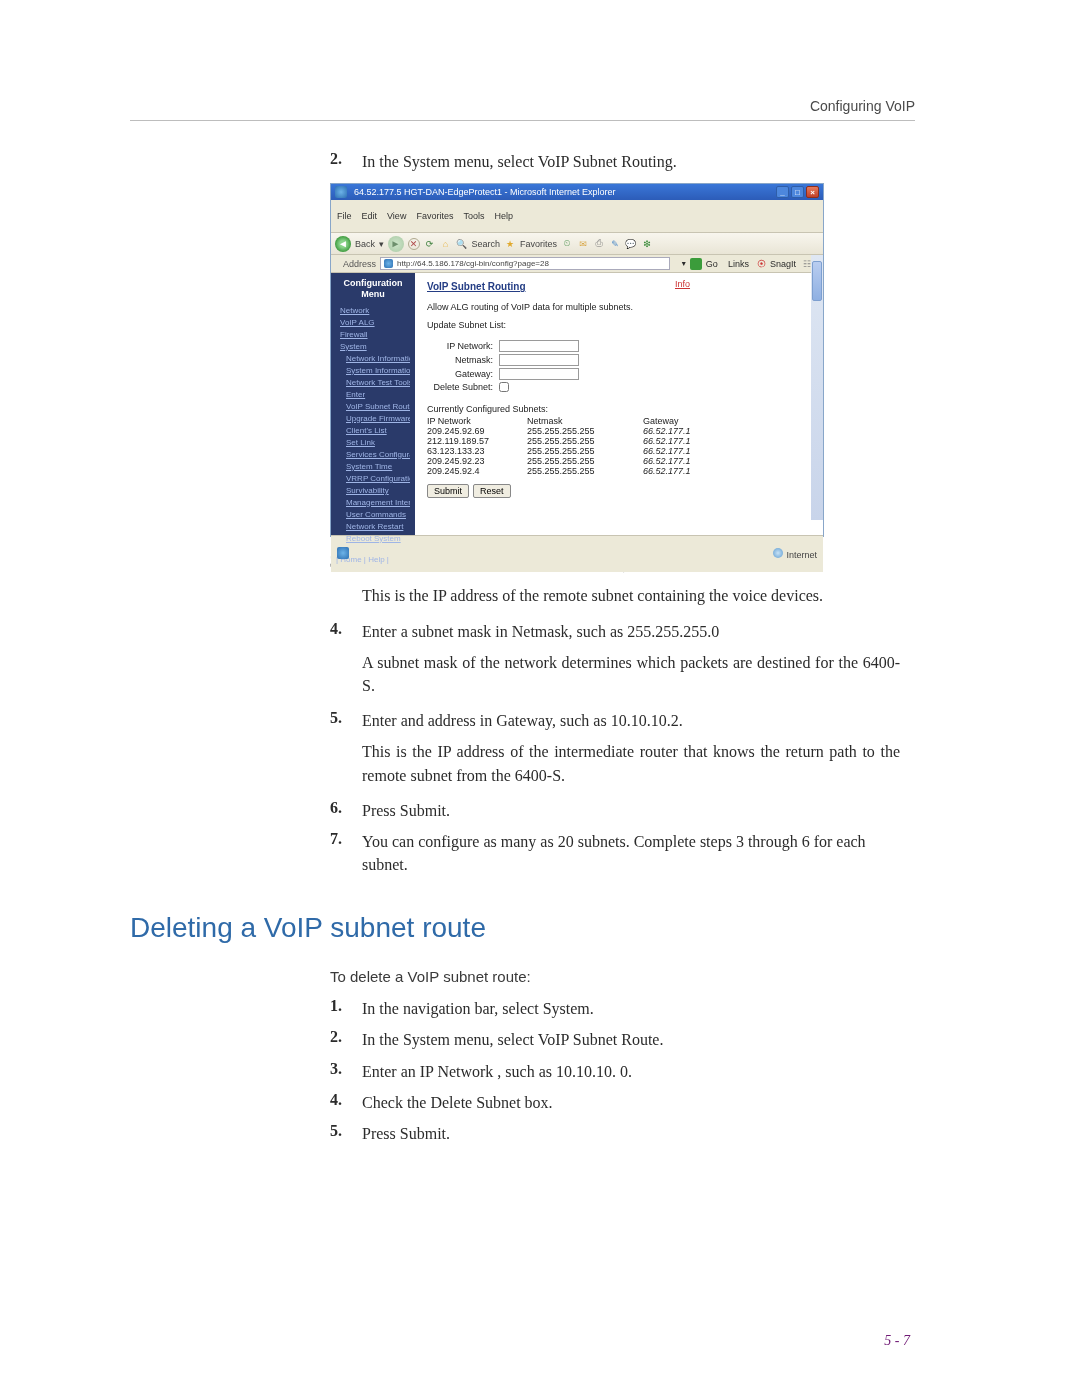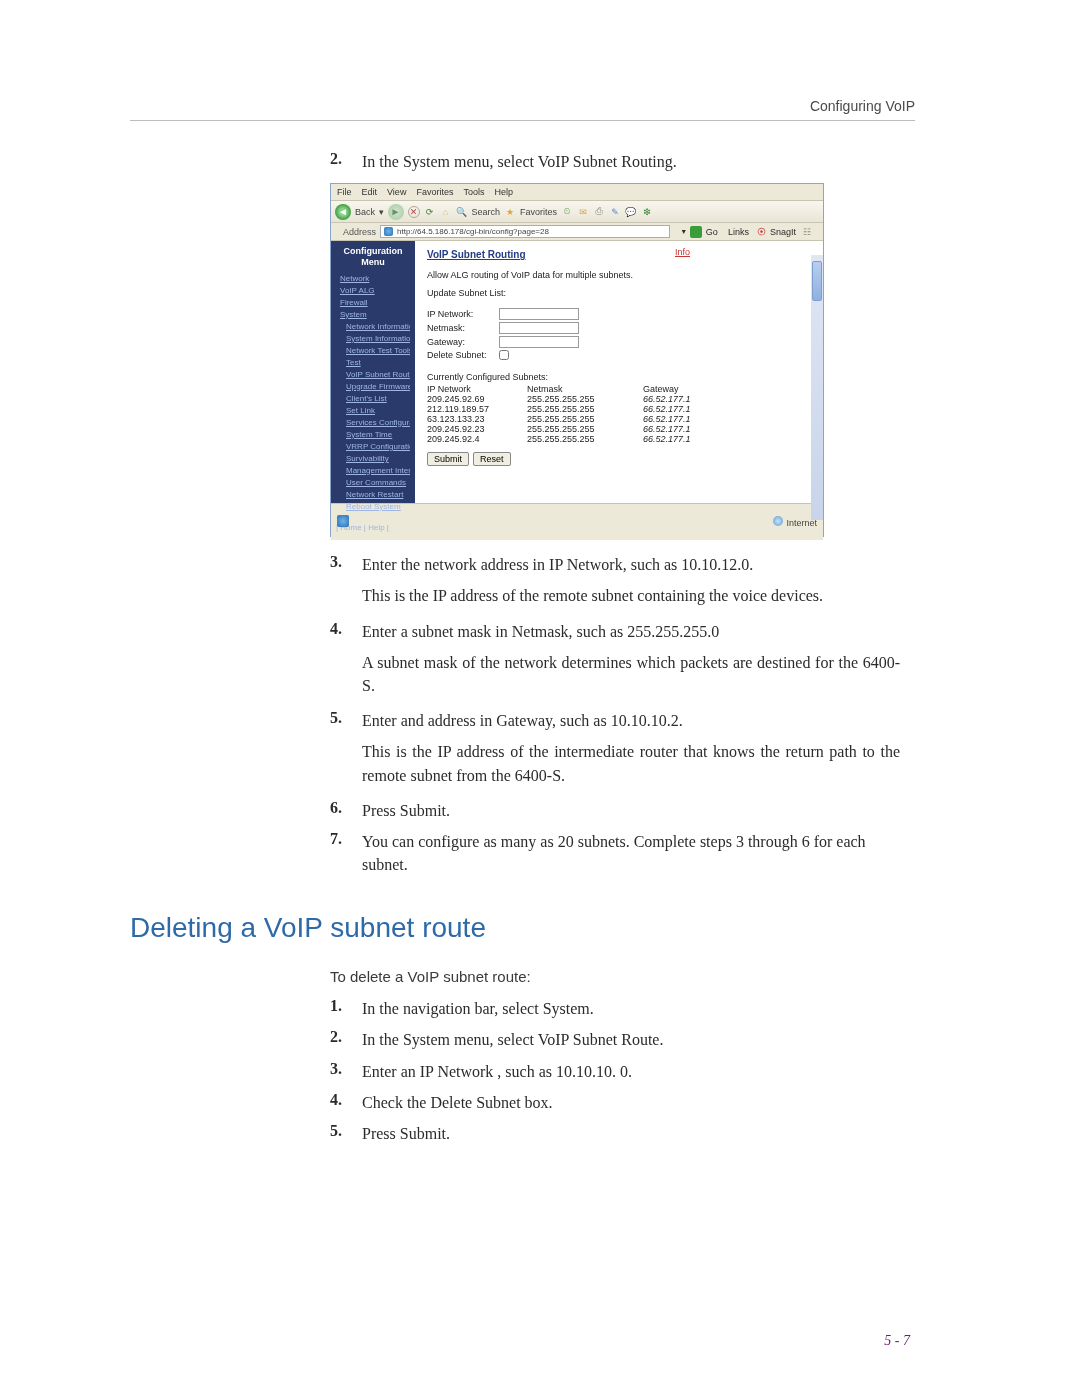--- a/index.html
+++ b/index.html
@@ -55,21 +55,21 @@
     background: linear-gradient(#3a77d8,#2c5cb8);
     color:#fff; display:flex; align-items:center;
     padding:0 4px; justify-content:space-between;
   }
   .bw-title { display:flex; gap:3px; align-items:center; font-size:9px; white-space:nowrap; overflow:hidden; }
   .bw-winctl { display:flex; gap:2px; }
   .bw-btn { width:13px; height:12px; border-radius:2px; display:flex; align-items:center; justify-content:center; font-size:8px; color:#fff; font-weight:bold; }
   .bw-min{ background:#4d87dd; border:1px solid #2f5ea8;}
   .bw-max{ background:#4d87dd; border:1px solid #2f5ea8;}
   .bw-close{ background:linear-gradient(#e77b5b,#c1412a); border:1px solid #8f2e1c;}
-  .bw-menubar { height:15px; background:#ece9d8; border-bottom:1px solid #c8c4b2; display:flex; gap:10px; padding:8px 6px; align-items:center; color:#333; font-size:9px;}
+  .bw-menubar { height:15px; background:#ece9d8; border-bottom:1px solid #c8c4b2; display:flex; gap:10px; padding:16px 6px; align-items:center; color:#333; font-size:9px;}
   .bw-toolbar { height:22px; background:linear-gradient(#f8f6ee,#e9e5d6); border-bottom:1px solid #c8c4b2; display:flex; align-items:center; padding:0 4px; gap:4px;}
   .tb-icon { width:16px; height:16px; border-radius:8px; display:flex; align-items:center; justify-content:center; font-size:10px;}
   .tb-back{ background:radial-gradient(circle,#8ad38a 30%,#2e8f2e 80%); color:#fff;}
   .tb-fwd{ background:radial-gradient(circle,#cfe6cc,#a8c9a3); color:#6d8f6d;}
   .tb-stop{ width:14px;height:14px;border:1px solid #b0a98f; color:#b04a4a;}
   .tb-ref{ color:#3b7f3b;}
   .tb-home{ color:#e8b23c;}
   .tb-search{ color:#5a7fb3;}
   .tb-fav{ color:#e0a92e;}
   .tb-mini{ width:12px;height:12px; font-size:9px;}
@@ -89,21 +89,21 @@
   .sb-item{ color:#9fb5e6; padding:1px 0 1px 4px; text-decoration:underline; cursor:pointer; white-space:nowrap; overflow:hidden;}
   .sb-sub{ padding-left:10px;}
   .sb-footer{ margin-top:10px; color:#9fb5e6; }
 
   .mainpane{ flex:1; background:#fff; padding:8px 12px; position:relative;}
   .mp-title{ color:#243d84; font-weight:bold; font-size:10px; text-decoration:underline;}
   .mp-info{ position:absolute; top:6px; left:260px; color:#c33; text-decoration:underline; font-size:9px;}
   .mp-desc{ margin:10px 0 8px; color:#222; font-size:9px;}
   .mp-lbl{ color:#222; font-size:9px;}
   .frm-row{ display:flex; align-items:center; gap:6px; margin:2px 0;}
-  .frm-row label{ width:66px; font-size:9px; color:#222;}
+  .frm-row label{ width:66px; font-size:9px; color:#222;text-align:right;}
   .frm-row input[type=text]{ width:80px; height:12px; border:1px solid #9a9a9a; font-size:8px;}
   .frm-row input[type=checkbox]{ width:10px;height:10px;}
   .subhead{ margin-top:12px; font-size:9px; color:#222;}
   .tbl{ font-size:9px; color:#222; margin-top:2px;}
   .tbl .hr{ display:flex; gap:16px;}
   .tbl .hr span:nth-child(1){width:84px;}
   .tbl .hr span:nth-child(2){width:100px;}
   .tbl .hr span:nth-child(3){width:70px;}
   .tbl .row{ display:flex; gap:16px;}
   .tbl .row span:nth-child(1){width:84px;}
@@ -125,20 +125,31 @@
 
 <div class="content">
 
   <div class="ol-item">
     <div class="ol-num">2.</div>
     <div class="ol-txt">In the System menu, select VoIP Subnet Routing.</div>
   </div>
 
   <div class="browser-shot">
 
+    <div class="bw-titlebar">
+      <div class="bw-title">
+        <span class="ie-ico"></span>
+        <span>64.52.177.5 HGT-DAN-EdgeProtect1 - Microsoft Internet Explorer</span>
+      </div>
+      <div class="bw-winctl">
+        <div class="bw-btn bw-min">_</div>
+        <div class="bw-btn bw-max">□</div>
+        <div class="bw-btn bw-close">×</div>
+      </div>
+    </div>
 
     <div class="bw-menubar">
       <span>File</span>
       <span>Edit</span>
       <span>View</span>
       <span>Favorites</span>
       <span>Tools</span>
       <span>Help</span>
     </div>
 
@@ -182,21 +193,21 @@
     <div class="bw-body">
       <div class="sidebar">
         <div class="sb-head">Configuration Menu</div>
         <div class="sb-item">Network</div>
         <div class="sb-item">VoIP ALG</div>
         <div class="sb-item">Firewall</div>
         <div class="sb-item">System</div>
         <div class="sb-item sb-sub">Network Information</div>
         <div class="sb-item sb-sub">System Information</div>
         <div class="sb-item sb-sub">Network Test Tools</div>
-        <div class="sb-item sb-sub">Test</div>
+        <div class="sb-item sb-sub">Enter</div>
         <div class="sb-item sb-sub">VoIP Subnet Routing</div>
         <div class="sb-item sb-sub">Upgrade Firmware</div>
         <div class="sb-item sb-sub">Client's List</div>
         <div class="sb-item sb-sub">Set Link</div>
         <div class="sb-item sb-sub">Services Configuration</div>
         <div class="sb-item sb-sub">System Time</div>
         <div class="sb-item sb-sub">VRRP Configuration</div>
         <div class="sb-item sb-sub">Survivability</div>
         <div class="sb-item sb-sub">Management Interface</div>
         <div class="sb-item sb-sub">User Commands</div>

